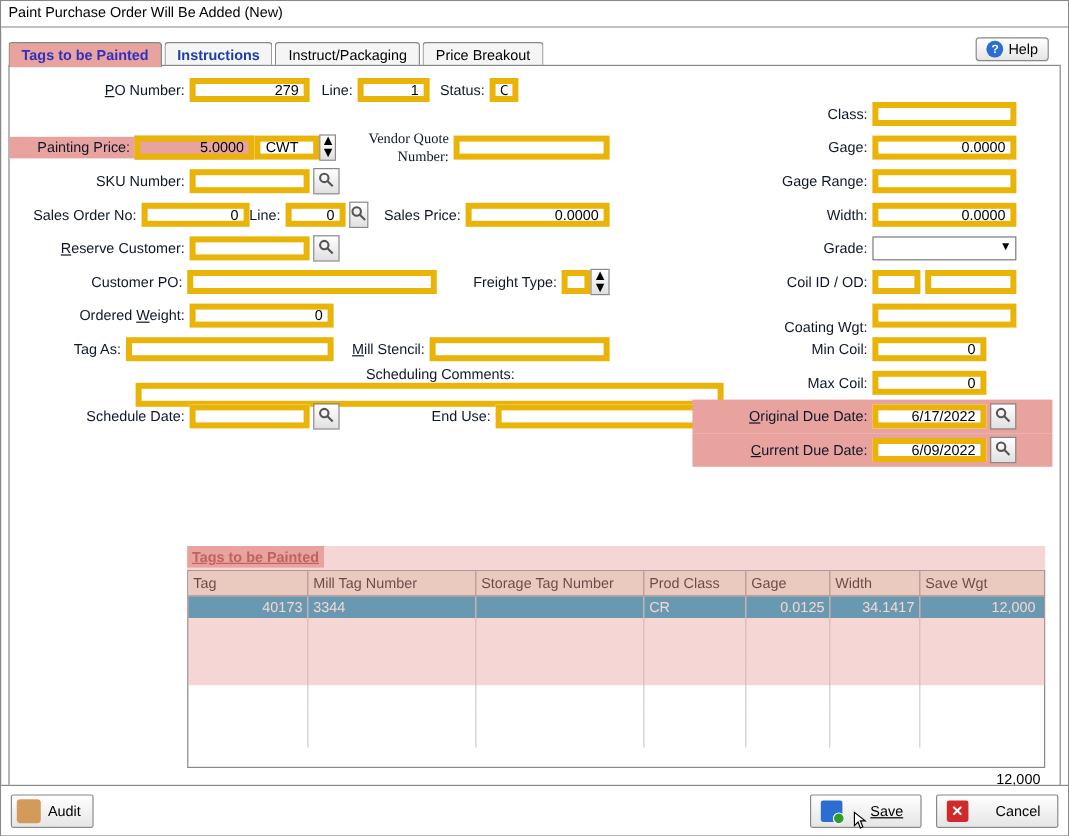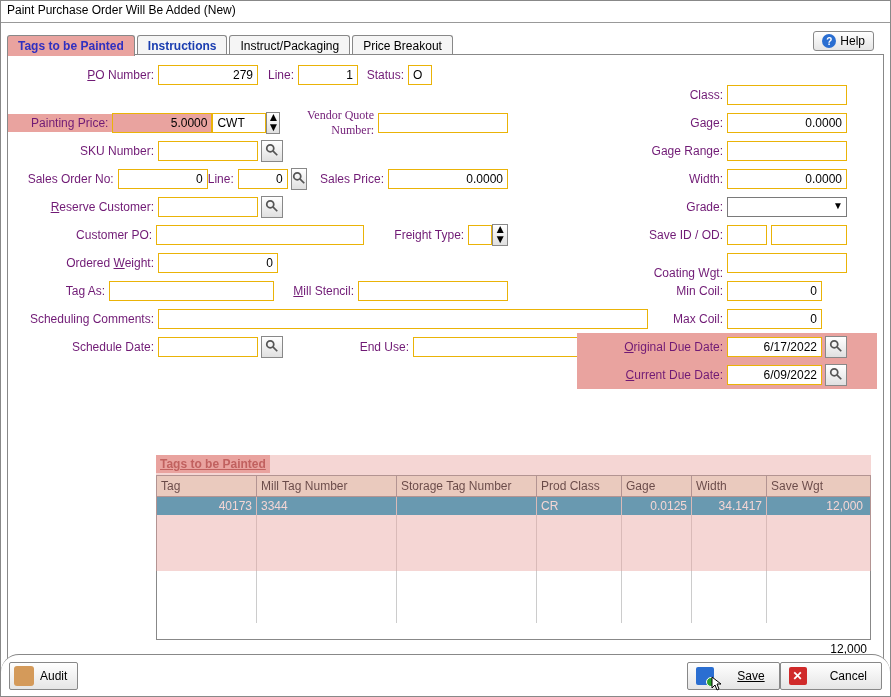--- a/index.html
+++ b/index.html
@@ -14,22 +14,22 @@
   .tab.active span { color: #3030c0; font-weight: bold; }
   .tab.blue span { color: #1a3db0; font-weight: bold; }
 
   .help-btn { position: absolute; right: 10px; top: 2px; border: 1px solid #888; border-radius: 3px; background: linear-gradient(#fff,#e5e5e5); padding: 2px 8px; display: flex; align-items: center; gap: 4px; cursor: pointer; }
   .help-icon { width: 14px; height: 14px; background: #2a6ed1; border-radius: 50%; color: #fff; display: flex; align-items: center; justify-content: center; font-size: 10px; font-weight: bold; }
 
   .panel { border: 1px solid #888; height: 628px; position: relative; margin-top: -1px; background: #fff; }
   .form-area { position: relative; padding: 8px; }
 
   .row { display: flex; align-items: center; height: 28px; }
-  .lbl { text-align: right; padding-right: 4px; color: #701a75; }
-  .inp { border: 1px solid #eab308; height: 20px; padding: 1px 4px; background: #fff; }
+  .lbl { text-align: right; padding-right: 4px; color: #0f172a; }
+  .inp { border: 5px solid #eab308; height: 20px; padding: 1px 4px; background: #fff; }
   .num { text-align: right; }
 
   .lookup-btn { width: 22px; height: 22px; border: 1px solid #888; background: linear-gradient(#fff,#e0e0e0); margin-left: 3px; display: flex; align-items: center; justify-content: center; cursor: pointer; }
   .magnify-icon svg { width: 14px; height: 14px; }
   .spinner-btn { width: 16px; height: 22px; border: 1px solid #888; background: linear-gradient(#fff,#e0e0e0); display: flex; flex-direction: column; font-size: 7px; line-height: 9px; text-align: center; cursor: pointer; }
   .spinner-btn span { display: block; height: 50%; }
   .combo { border: 1px solid #7a7a7a; height: 20px; background: #fff; position: relative; }
   .combo::after { content: "▼"; position: absolute; right: 3px; top: 2px; font-size: 10px; color: #000; }
 
   .col-left { position: absolute; left: 0; top: 6px; width: 500px; }
@@ -61,25 +61,25 @@
 
   .hl-grid-overlay { position: absolute; background: rgba(233,163,159,0.6); pointer-events: none; }
 
   .crud-bar { position: absolute; left: 148px; top: 608px; display: flex; gap: 10px; }
   .crud-btn { border: 1px solid #888; background: linear-gradient(#fff,#e0e0e0); padding: 3px 12px 3px 6px; display: flex; align-items: center; gap: 6px; cursor: pointer; border-radius: 2px; }
   .sq-icon { width: 18px; height: 18px; border-radius: 2px; display: flex; align-items: center; justify-content: center; color: #fff; font-weight: bold; font-size: 14px; }
   .sq-blue { background: #2a6ed1; }
   .sq-orange { background: #e09a2a; }
   .sq-orange.trash svg { width: 12px; height: 12px; fill: #fff; }
 
-  .footer { position: absolute; left: 0; right: 0; bottom: 0; height: 42px; border-top: 1px solid #888; display: flex; align-items: center; padding: 0 8px; background: #fff; border-radius: 18px; }
+  .footer { position: absolute; left: 0; right: 0; bottom: 0; height: 42px; border-top: 1px solid #888; display: flex; align-items: center; padding: 0 8px; background: #fff; }
   .audit-btn { border: 1px solid #888; background: linear-gradient(#fff,#e5e5e5); padding: 3px 10px 3px 4px; display: flex; align-items: center; gap: 6px; cursor: pointer; border-radius: 2px; }
   .audit-icon { width: 20px; height: 20px; background: #d49a5a; border-radius: 3px; }
   .footer-spacer { flex: 1; }
-  .save-btn, .cancel-btn { border: 1px solid #888; background: linear-gradient(#fff,#e5e5e5); padding: 4px 14px 4px 8px; display: flex; align-items: center; gap: 23px; cursor: pointer; border-radius: 2px; margin-left: 0; min-width: 84px; }
+  .save-btn, .cancel-btn { border: 1px solid #888; background: linear-gradient(#fff,#e5e5e5); padding: 4px 14px 4px 8px; display: flex; align-items: center; gap: 23px; cursor: pointer; border-radius: 2px; margin-left: 12px; min-width: 84px; }
   .save-icon { width: 18px; height: 18px; background: #2a6ed1; border-radius: 2px; position: relative; }
   .save-icon::after { content: ""; position: absolute; right: -2px; bottom: -2px; width: 8px; height: 8px; background: #2aa02a; border-radius: 50%; border: 1px solid #fff; }
   .cancel-icon { width: 18px; height: 18px; background: #d02a2a; border-radius: 2px; color: #fff; display: flex; align-items: center; justify-content: center; font-weight: bold; }
   .cursor { position: absolute; left: 710px; bottom: 4px; width: 16px; height: 16px; pointer-events: none; }
 </style>
 </head>
 <body>
 
 <div class="window">
   <div class="titlebar">Paint Purchase Order Will Be Added  (New)</div>
@@ -180,21 +180,21 @@
           </div>
 
 
           <div class="row">
             <div class="lbl" style="width:150px;">Tag As:</div>
             <input class="inp" style="width: 210px;" value="">
             <div class="lbl" style="width:124px;"><span style="text-decoration:underline;">M</span>ill Stencil:</div>
             <input class="inp" style="width: 150px;" value="">
           </div>
 
-          <div class="row" style="width:700px;">
+          <div class="row" style="width:700px;flex-direction:column;">
             <div class="lbl" style="width:150px;">Scheduling Comments:</div>
             <input class="inp" style="width: 490px;" value="">
           </div>
 
           <div class="row" style="width:700px;">
             <div class="lbl" style="width:150px;">Schedule Date:</div>
             <input class="inp" style="width: 100px;" value="">
             <div class="lookup-btn">
                 <span class="magnify-icon"><svg viewBox="0 0 16 16">
                     <circle cx="6" cy="6" r="4" fill="none" stroke="#555" stroke-width="2"></circle>
@@ -221,21 +221,21 @@
           </div>
           <div class="row">
             <div class="lbl" style="width:150px;">Width:</div>
             <input class="inp num" style="width: 120px;" value="0.0000">
           </div>
           <div class="row">
             <div class="lbl" style="width:150px;">Grade:</div>
             <div class="combo" style="width:120px;"></div>
           </div>
           <div class="row">
-            <div class="lbl" style="width:150px;">Save ID / OD:</div>
+            <div class="lbl" style="width:150px;">Coil ID / OD:</div>
             <input class="inp" style="width: 40px;" value="">
             <div style="width:4px;"></div>
             <input class="inp" style="width: 76px;" value="">
           </div>
           <div class="row">
             <div class="lbl" style="width:150px;margin-top:20px;">Coating Wgt:</div>
             <input class="inp" style="width: 120px;" value="">
           </div>
           <div class="row">
             <div class="lbl" style="width:150px;">Min Coil:</div>

